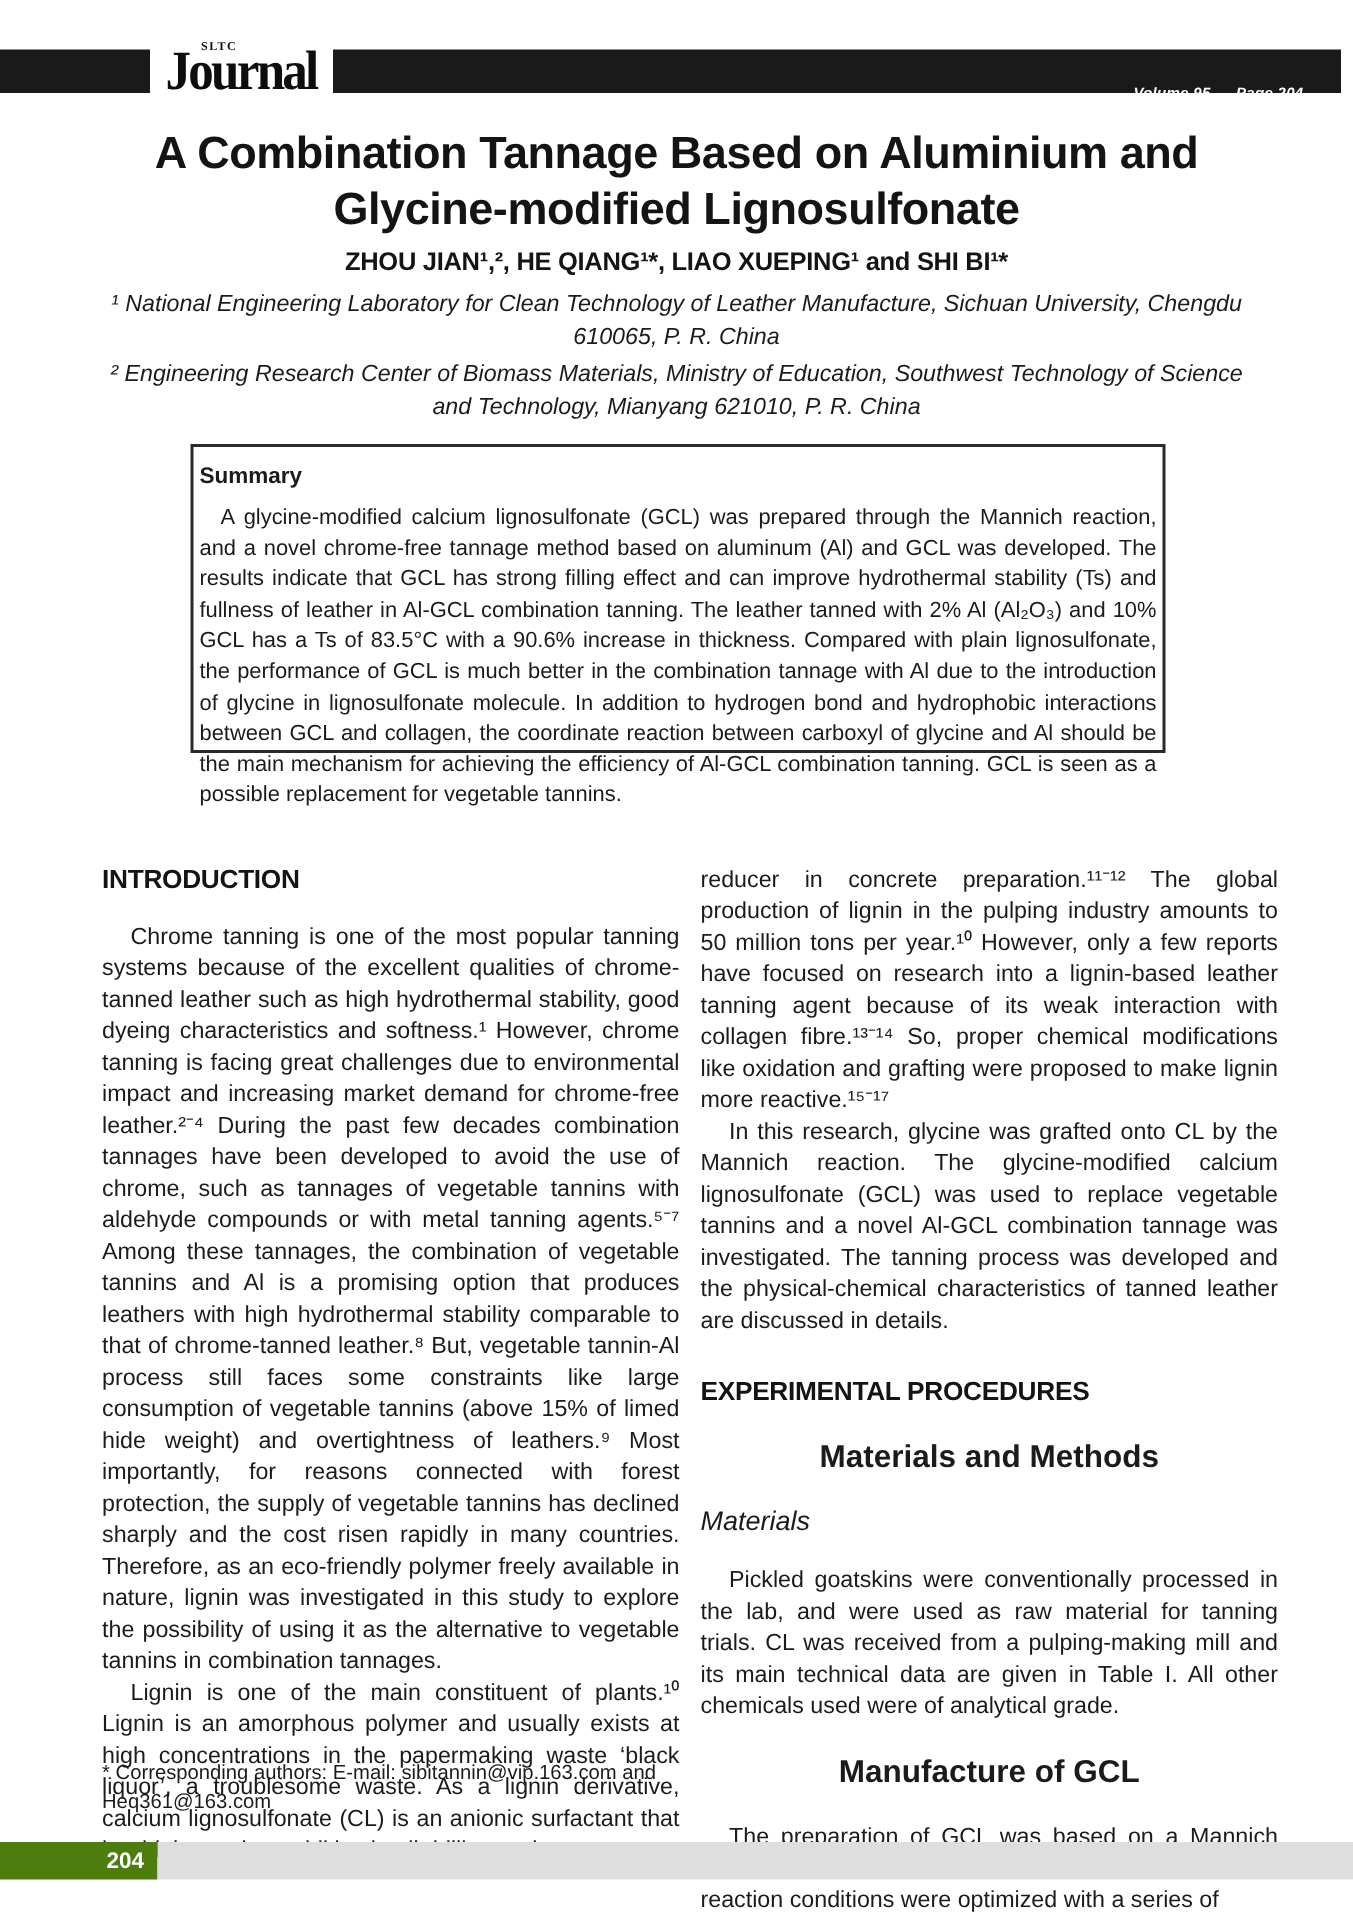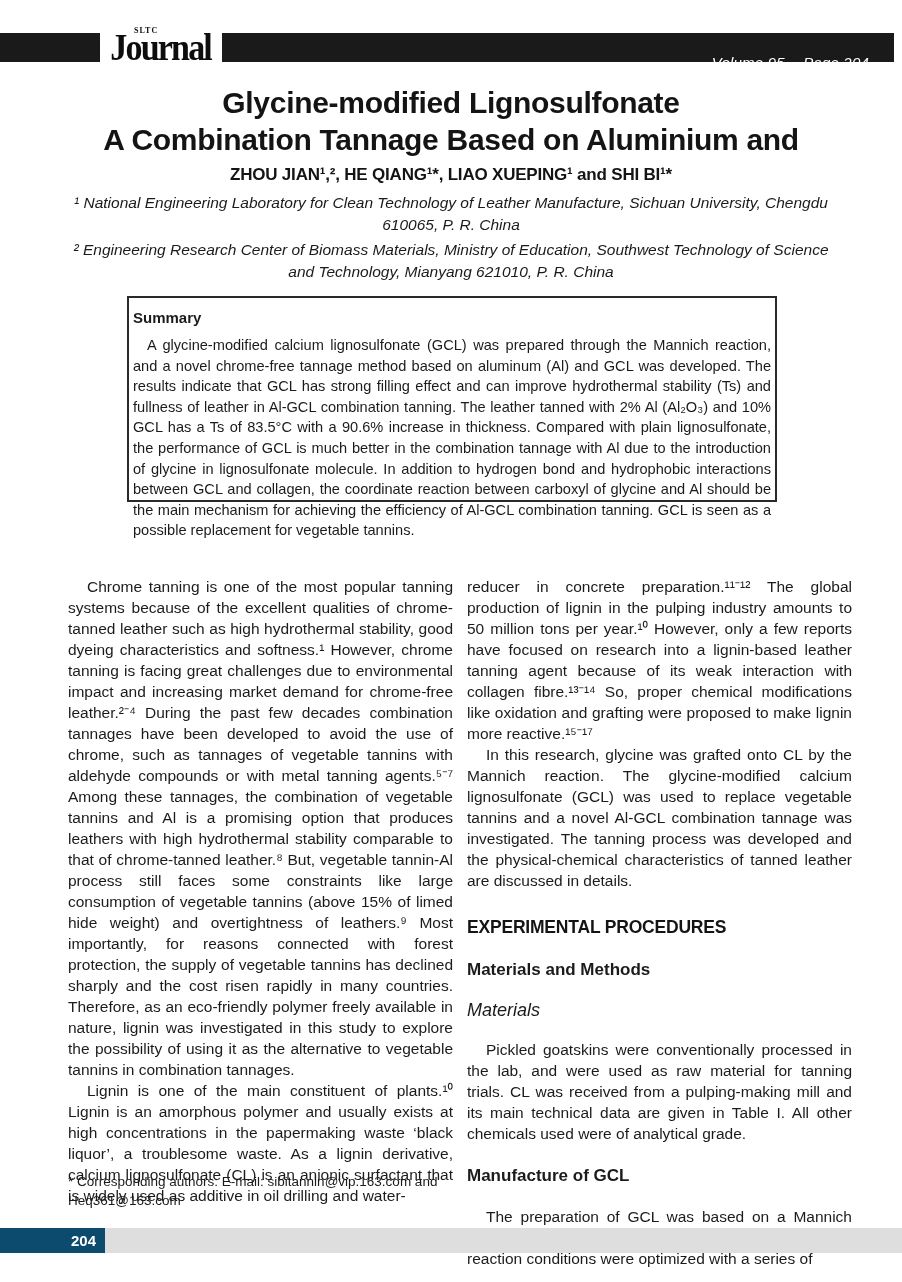--- a/index.html
+++ b/index.html
@@ -12,21 +12,21 @@
     background: #ffffff;
     font-family: "Liberation Sans", sans-serif;
     color: #1b1b1b;
     overflow: hidden;
   }
 
   
   .hbar { position: absolute; top: 33px; height: 29px; background: #1a1a1a; }
   .hbar-left  { left: 0; width: 100px; }
   .hbar-right { left: 222px; right: 8px; display: flex; align-items: center; justify-content: flex-end; padding-right: 25px; }
-  .volume-info { color: #ffffff; font-size: 15px; font-style: italic; font-weight: normal; letter-spacing: .2px; margin-top: 29px; }
+  .volume-info { color: #ffffff; font-size: 10px; font-style: italic; font-weight: bold; letter-spacing: .2px; margin-top: 29px; }
   .volume-info span + span { margin-left: 14px; }
   .logo {
     position: absolute; left: 100px; top: 24px; width: 122px; height: 48px;
     background: #ffffff; text-align: center; font-family: Liberation Serif, serif;
   }
   .logo-main {
     font-size: 37px; font-weight: bold; letter-spacing: -2px; line-height: 48px;
     color: #0d0d0d; transform: scaleX(.92); display: inline-block;
   }
   .logo-sltc {
@@ -59,35 +59,35 @@
   .summary-heading { font-size: 15px; font-weight: bold; margin-bottom: 9px; }
   .summary-body {
     font-size: 14.6px; line-height: 20.6px; text-align: justify; text-indent: 14px;
   }
 
   
   .columns { position: absolute; top: 576px; left: 68px; width: 784px; display: flex; gap: 14px; }
   .col { width: 385px; }
   .col h2 { font-size: 17.5px; font-weight: bold; letter-spacing: -.2px; margin-bottom: 17px; color: #141414; }
   .col h2.spaced { margin-top: 26px; }
-  .col h3 { font-size: 17px; font-weight: bold; margin-top: 22px; margin-bottom: 20px; }
+  .col h3 { font-size: 21px; font-weight: bold; margin-top: 22px; margin-bottom: 20px; text-align: center; }
   .col h4 { font-size: 18px; font-style: italic; font-weight: normal; margin-bottom: 18px; }
   .col p  { font-size: 15.5px; line-height: 21px; text-align: justify; }
   .col p.indent { text-indent: 19px; }
 
   
   .footnote {
     position: absolute; left: 68px; top: 1172px; width: 398px;
     font-size: 13.5px; line-height: 19px; text-align: left;
   }
 
   
   .footer-page {
     position: absolute; left: 0; top: 1228px; width: 105px; height: 25px;
-    background: #0c4a6e; color: #ffffff; font-weight: bold; font-size: 15px;
+    background: #4d7c0f; color: #ffffff; font-weight: bold; font-size: 15px;
     display: flex; align-items: center; justify-content: flex-end; padding-right: 9px;
   }
   .footer-strip {
     position: absolute; left: 105px; top: 1228px; right: 0; height: 25px;
     background: #dedede;
   }
 </style>
 </head>
 <body>
 
@@ -99,36 +99,37 @@
     <span class="logo-main">Journal</span>
   </div>
   <div class="hbar hbar-right">
     <span class="volume-info">
       <span>Volume 95</span>
       <span>Page 204</span>
     </span>
   </div>
 
   <div class="title">
+    <div>A Combination Tannage Based on Aluminium and</div>
     <div>Glycine-modified Lignosulfonate</div>
-    <div>A Combination Tannage Based on Aluminium and</div>
   </div>
   <div class="authors">ZHOU JIAN¹,², HE QIANG¹*, LIAO XUEPING¹ and SHI BI¹*</div>
   <div class="affils">
     <p>¹ National Engineering Laboratory for Clean Technology of Leather Manufacture, Sichuan University, Chengdu 610065, P. R. China</p>
     <p>² Engineering Research Center of Biomass Materials, Ministry of Education, Southwest Technology of Science and Technology, Mianyang 621010, P. R. China</p>
   </div>
 
   <div class="summary-box">
     <div class="summary-heading">Summary</div>
     <p class="summary-body">A glycine-modified calcium lignosulfonate (GCL) was prepared through the Mannich reaction, and a novel chrome-free tannage method based on aluminum (Al) and GCL was developed. The results indicate that GCL has strong filling effect and can improve hydrothermal stability (Ts) and fullness of leather in Al-GCL combination tanning. The leather tanned with 2% Al (Al₂O₃) and 10% GCL has a Ts of 83.5°C with a 90.6% increase in thickness. Compared with plain lignosulfonate, the performance of GCL is much better in the combination tannage with Al due to the introduction of glycine in lignosulfonate molecule. In addition to hydrogen bond and hydrophobic interactions between GCL and collagen, the coordinate reaction between carboxyl of glycine and Al should be the main mechanism for achieving the efficiency of Al-GCL combination tanning. GCL is seen as a possible replacement for vegetable tannins.</p>
   </div>
 
   <div class="columns">
     <div class="col">
+      <h2>INTRODUCTION</h2>
       <p class="indent">Chrome tanning is one of the most popular tanning systems because of the excellent qualities of chrome-tanned leather such as high hydrothermal stability, good dyeing characteristics and softness.¹ However, chrome tanning is facing great challenges due to environmental impact and increasing market demand for chrome-free leather.²⁻⁴ During the past few decades combination tannages have been developed to avoid the use of chrome, such as tannages of vegetable tannins with aldehyde compounds or with metal tanning agents.⁵⁻⁷ Among these tannages, the combination of vegetable tannins and Al is a promising option that produces leathers with high hydrothermal stability comparable to that of chrome-tanned leather.⁸ But, vegetable tannin-Al process still faces some constraints like large consumption of vegetable tannins (above 15% of limed hide weight) and overtightness of leathers.⁹ Most importantly, for reasons connected with forest protection, the supply of vegetable tannins has declined sharply and the cost risen rapidly in many countries. Therefore, as an eco-friendly polymer freely available in nature, lignin was investigated in this study to explore the possibility of using it as the alternative to vegetable tannins in combination tannages.</p>
       <p class="indent">Lignin is one of the main constituent of plants.¹⁰ Lignin is an amorphous polymer and usually exists at high concentrations in the papermaking waste ‘black liquor’, a troublesome waste. As a lignin derivative, calcium lignosulfonate (CL) is an anionic surfactant that is widely used as additive in oil drilling and water-</p>
     </div>
     <div class="col">
       <p>reducer in concrete preparation.¹¹⁻¹² The global production of lignin in the pulping industry amounts to 50 million tons per year.¹⁰ However, only a few reports have focused on research into a lignin-based leather tanning agent because of its weak interaction with collagen fibre.¹³⁻¹⁴ So, proper chemical modifications like oxidation and grafting were proposed to make lignin more reactive.¹⁵⁻¹⁷</p>
       <p class="indent">In this research, glycine was grafted onto CL by the Mannich reaction. The glycine-modified calcium lignosulfonate (GCL) was used to replace vegetable tannins and a novel Al-GCL combination tannage was investigated. The tanning process was developed and the physical-chemical characteristics of tanned leather are discussed in details.</p>
       <h2 class="spaced">EXPERIMENTAL PROCEDURES</h2>
       <h3>Materials and Methods</h3>
       <h4>Materials</h4>
       <p class="indent">Pickled goatskins were conventionally processed in the lab, and were used as raw material for tanning trials. CL was received from a pulping-making mill and its main technical data are given in Table I. All other chemicals used were of analytical grade.</p>

